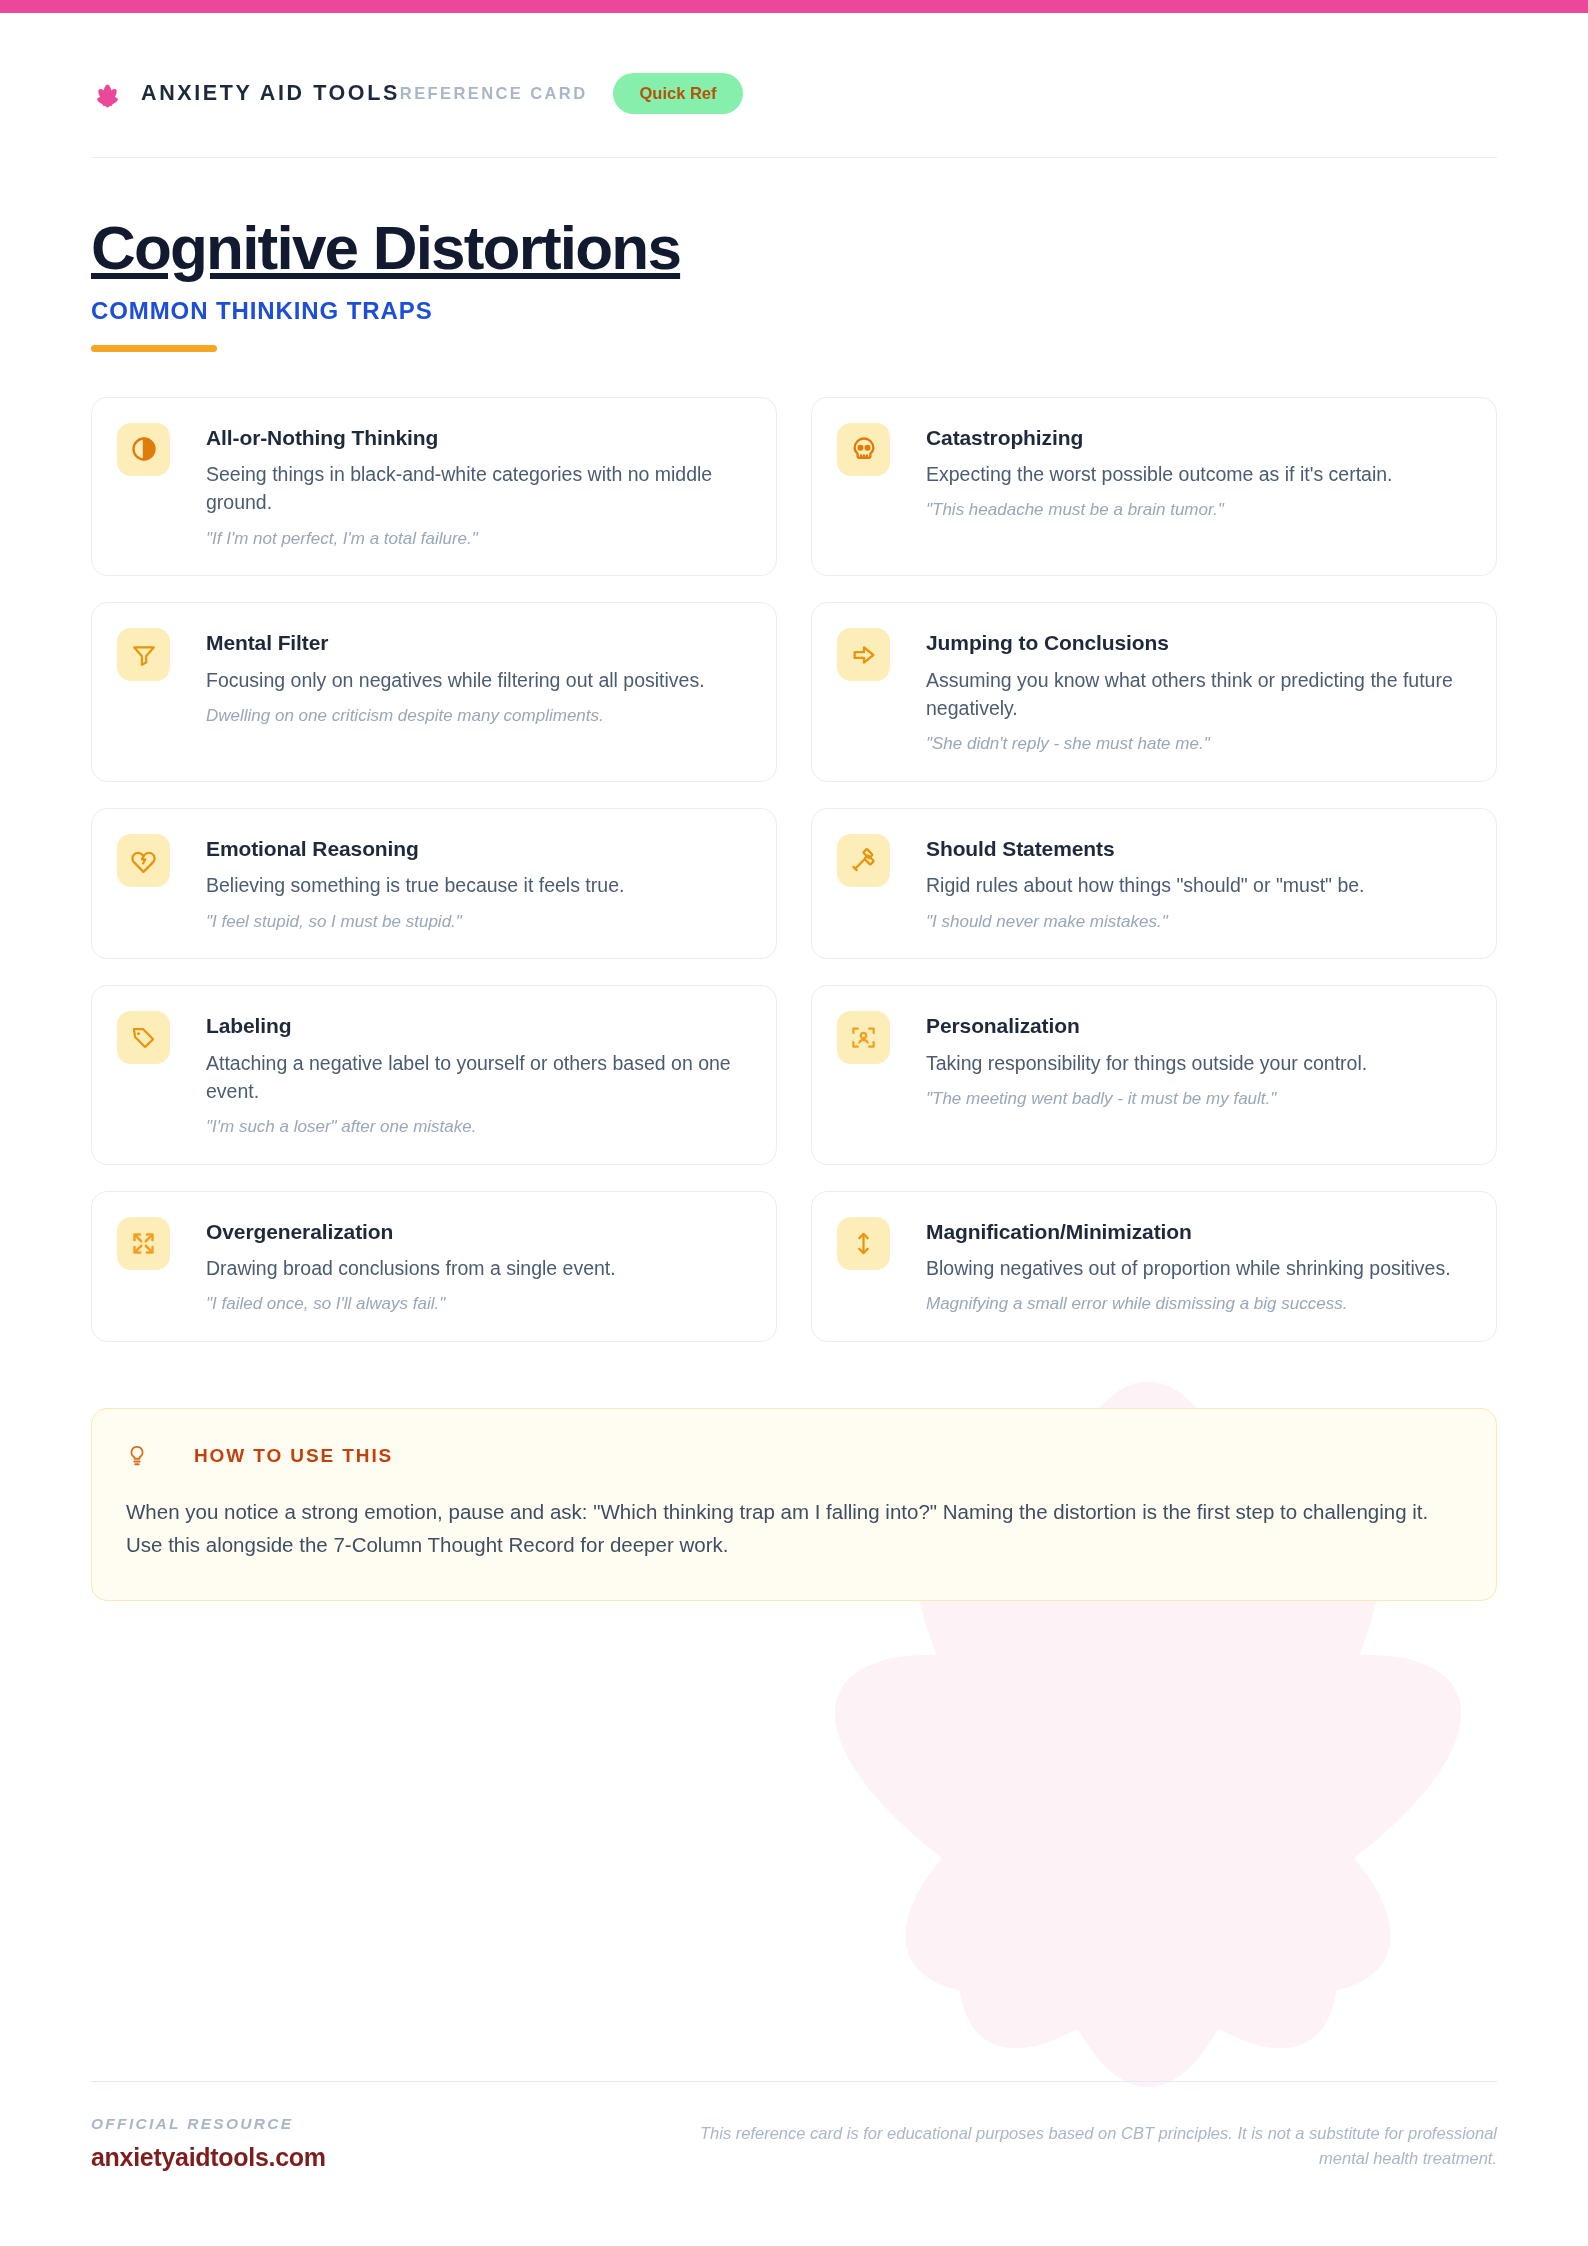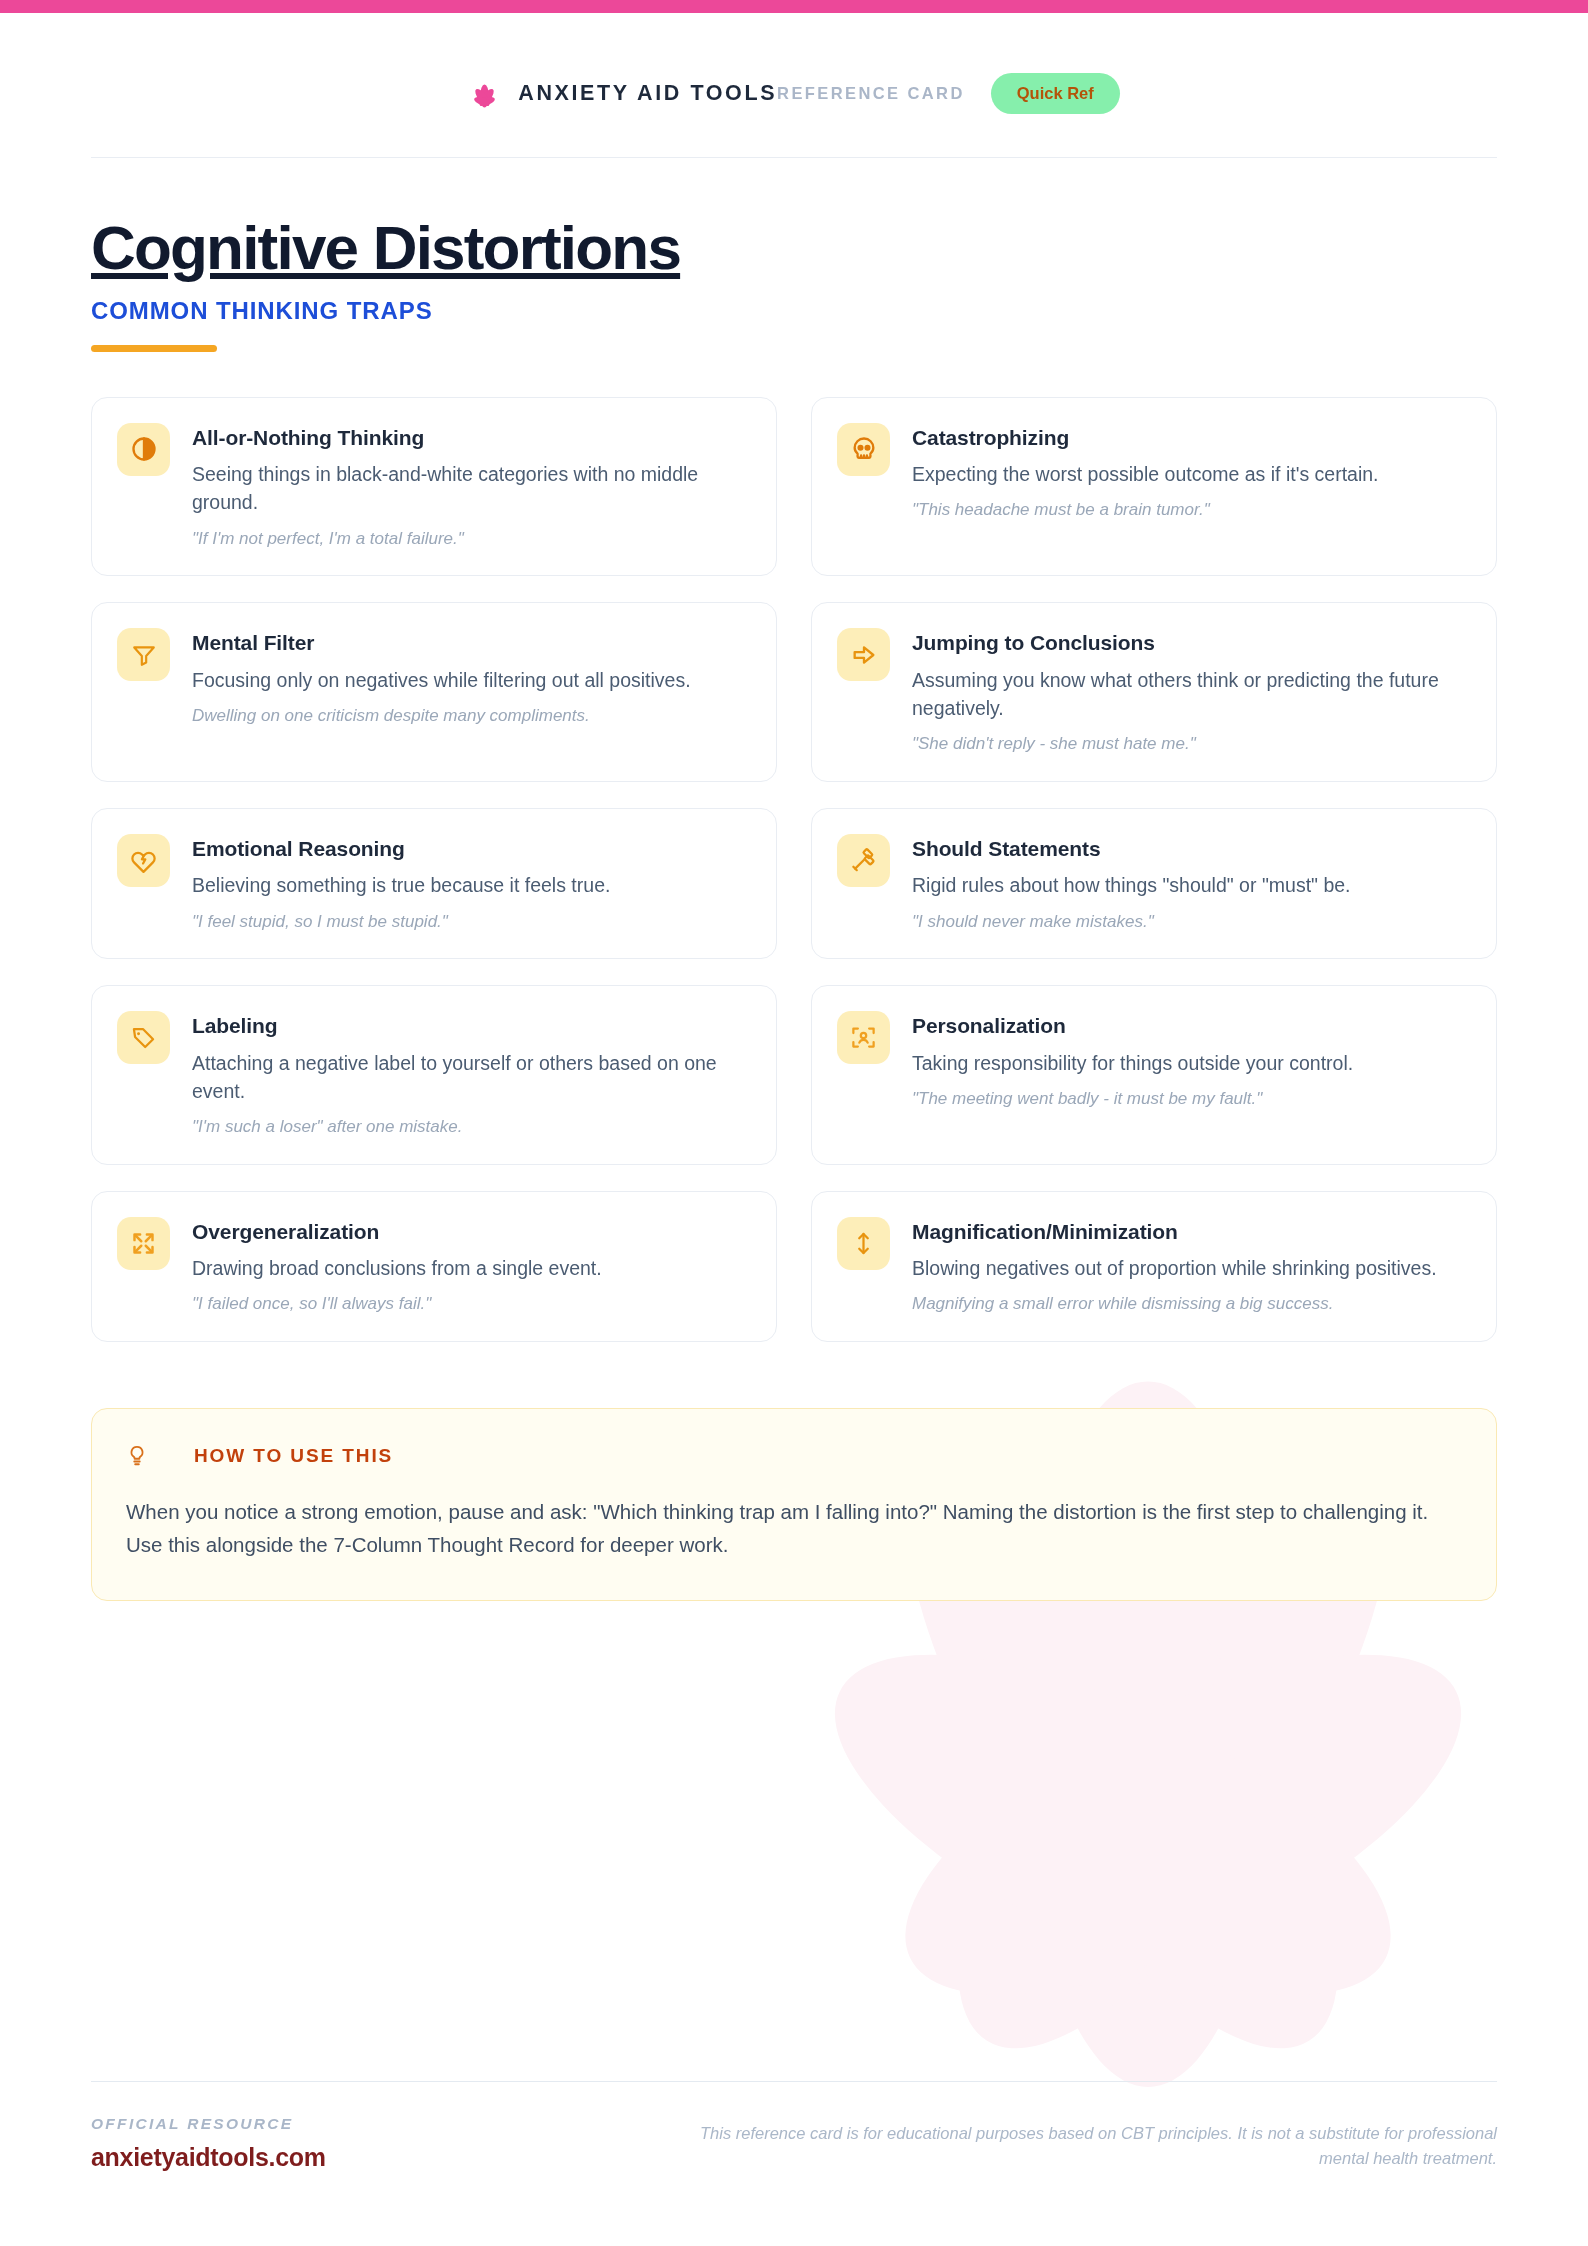--- a/index.html
+++ b/index.html
@@ -45,21 +45,21 @@
   .content {
     position: relative;
     z-index: 2;
     padding: 0 91px;
   }
 
   
   .header {
     display: flex;
     align-items: center;
-    justify-content: center;
+    justify-content: flex-start;
     height: 157px;
     padding-top: 30px;
   }
   .brand {
     display: flex;
     align-items: center;
     gap: 17px;
   }
   .brand-mark { width: 33px; height: 33px; display: block; }
   .brand-name {
@@ -129,21 +129,21 @@
     grid-template-columns: 1fr 1fr;
     column-gap: 34px;
     row-gap: 26px;
   }
   .card {
     background: #ffffff;
     border: 1px solid #e9edf3;
     border-radius: 16px;
     padding: 25px 27px 25px 25px;
     display: flex;
-    gap: 22px;
+    gap: 36px;
     align-items: flex-start;
     min-height: 148px;
   }
   .card-icon {
     flex: 0 0 auto;
     width: 53px;
     height: 53px;
     border-radius: 14px;
     background: #fdeeb9;
     display: flex;

